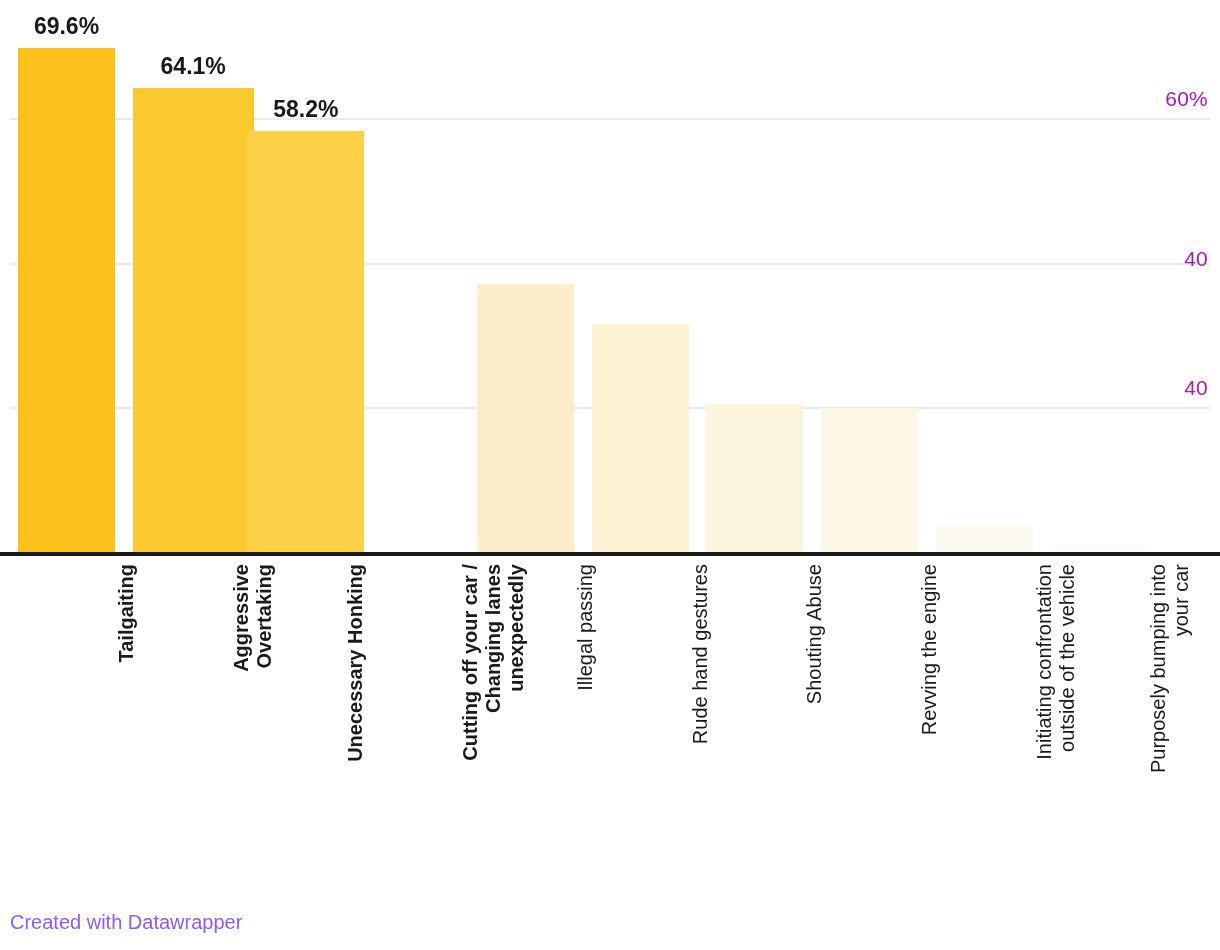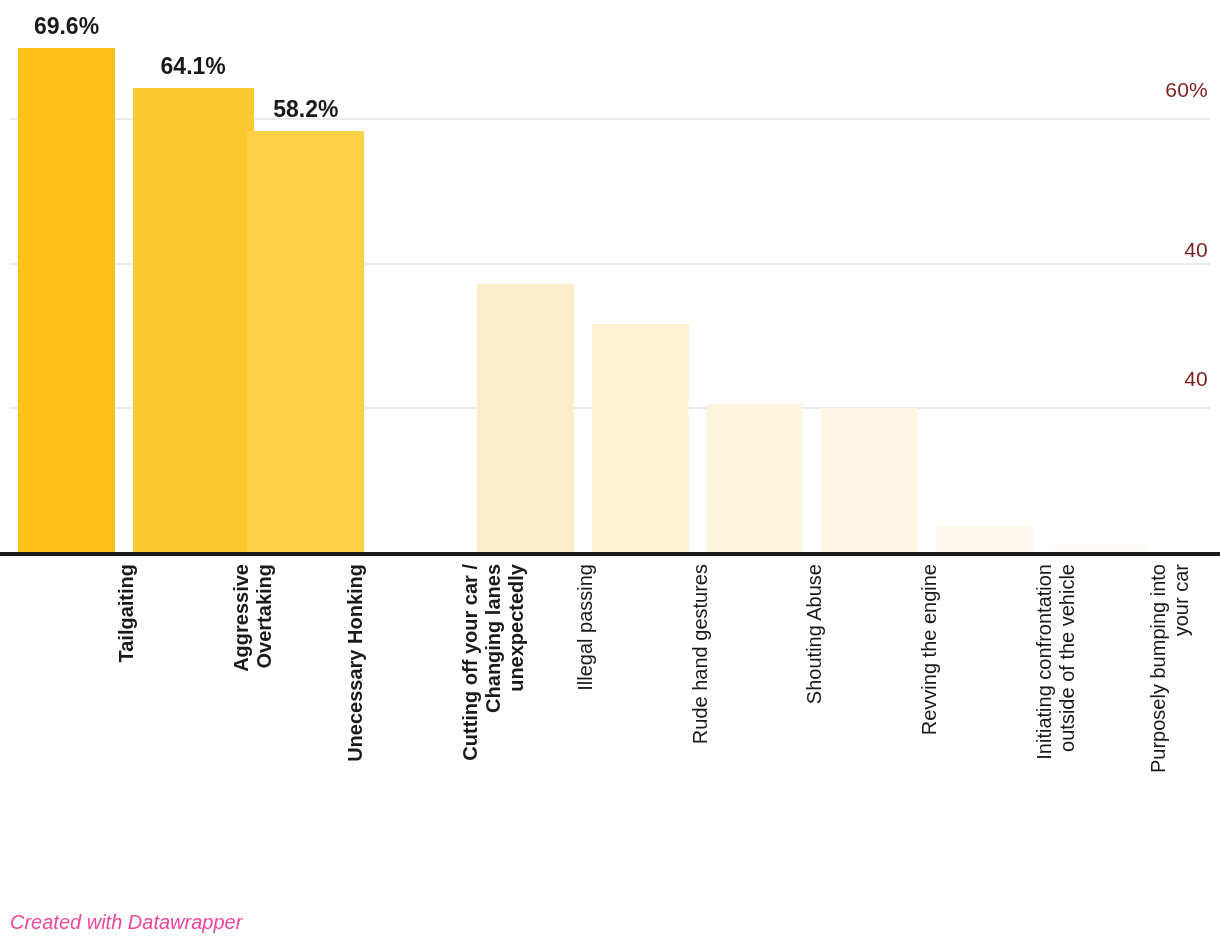--- a/index.html
+++ b/index.html
@@ -43,23 +43,23 @@
     left: 10px;
     right: 10px;
     height: 2px;
     background: #e9e9e9;
   }
   .gridline-label {
     position: absolute;
     right: 12px;
     transform: translateY(-100%);
     font-size: 21px;
-    color: #7f1d1d;
+    color: #a21caf;
     letter-spacing: 0.2px;
-    padding-bottom: 16px;
+    padding-bottom: 7px;
   }
 
   .axis-zero {
     position: absolute;
     left: 0;
     right: 0;
     top: 552px;
     height: 4px;
     background: #1a1a1a;
   }
@@ -116,22 +116,21 @@
   .cat-label.highlight {
     font-weight: bold;
   }
 
   
   .footer {
     position: absolute;
     left: 10px;
     top: 911px;
     font-size: 20px;
-    color: #ec4899;
-    font-style: italic;
+    color: #8b5cf6;
   }
 </style>
 </head>
 <body>
 
 <div id="chart-root">
 
   <div class="plot-area">
     <div class="gridlines" id="gridlines">
         <div class="gridline" style="top: 117.9px;"></div>

